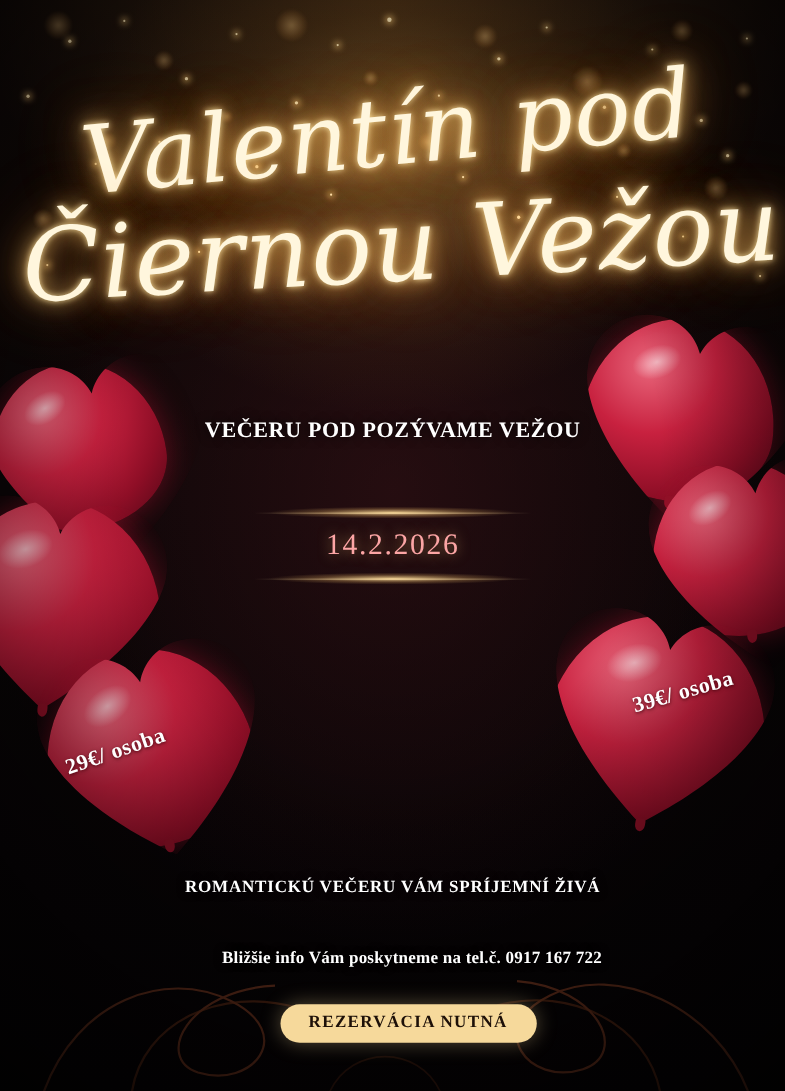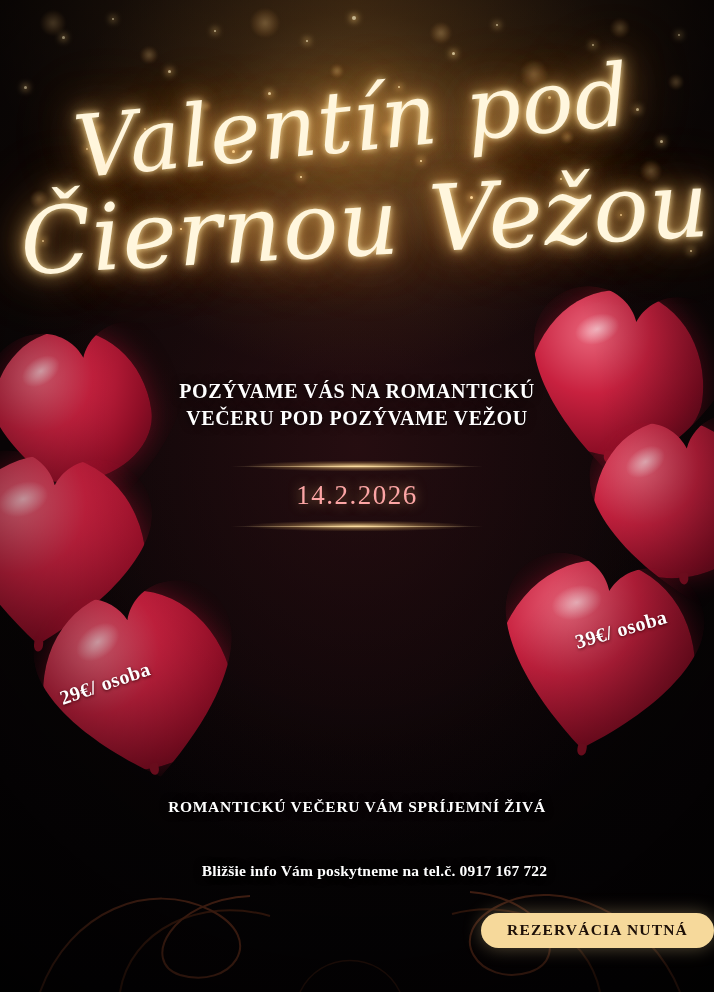--- a/index.html
+++ b/index.html
@@ -211,21 +211,21 @@
     letter-spacing: 0.2px;
     text-shadow: 0 0 8px rgba(0,0,0,0.95);
     margin-left: 35px;
   }
 
   .cta-wrap {
     position: absolute;
     left: 0;
     right: 0;
     top: 913px;
-    text-align: right;
+    text-align: center;
     margin-left: 28px;
   }
   .cta {
     display: inline-block;
     background: #f6d99b;
     color: #1d1008;
     font-family: "Liberation Serif", serif;
     font-weight: bold;
     font-size: 15.5px;
     letter-spacing: 1.2px;
@@ -349,21 +349,20 @@
   </svg>
 
   <div class="vignette"></div>
 
   <div class="title-wrap">
     <div class="title-line title-line-1">Valentín pod</div>
     <div class="title-line title-line-2">Čiernou Vežou</div>
   </div>
 
   <div class="block invite">
-    <div>POZÝVAME VÁS NA ROMANTICKÚ</div>
     <div>VEČERU POD POZÝVAME VEŽOU</div>
   </div>
 
   <div class="divider divider-top"></div>
   <div class="block date">14.2.2026</div>
   <div class="divider divider-bottom"></div>
 
 
 
   <div class="price price-left">29€/ osoba</div>

